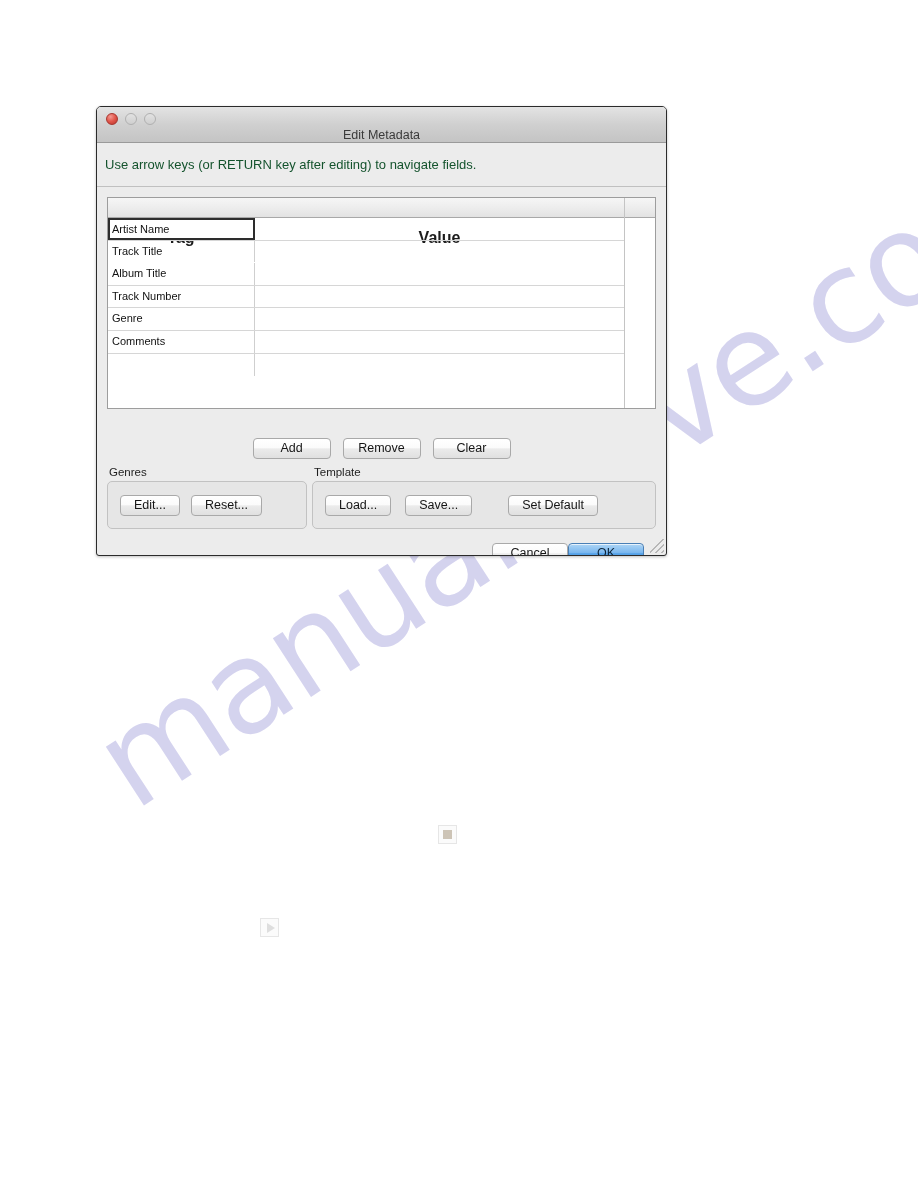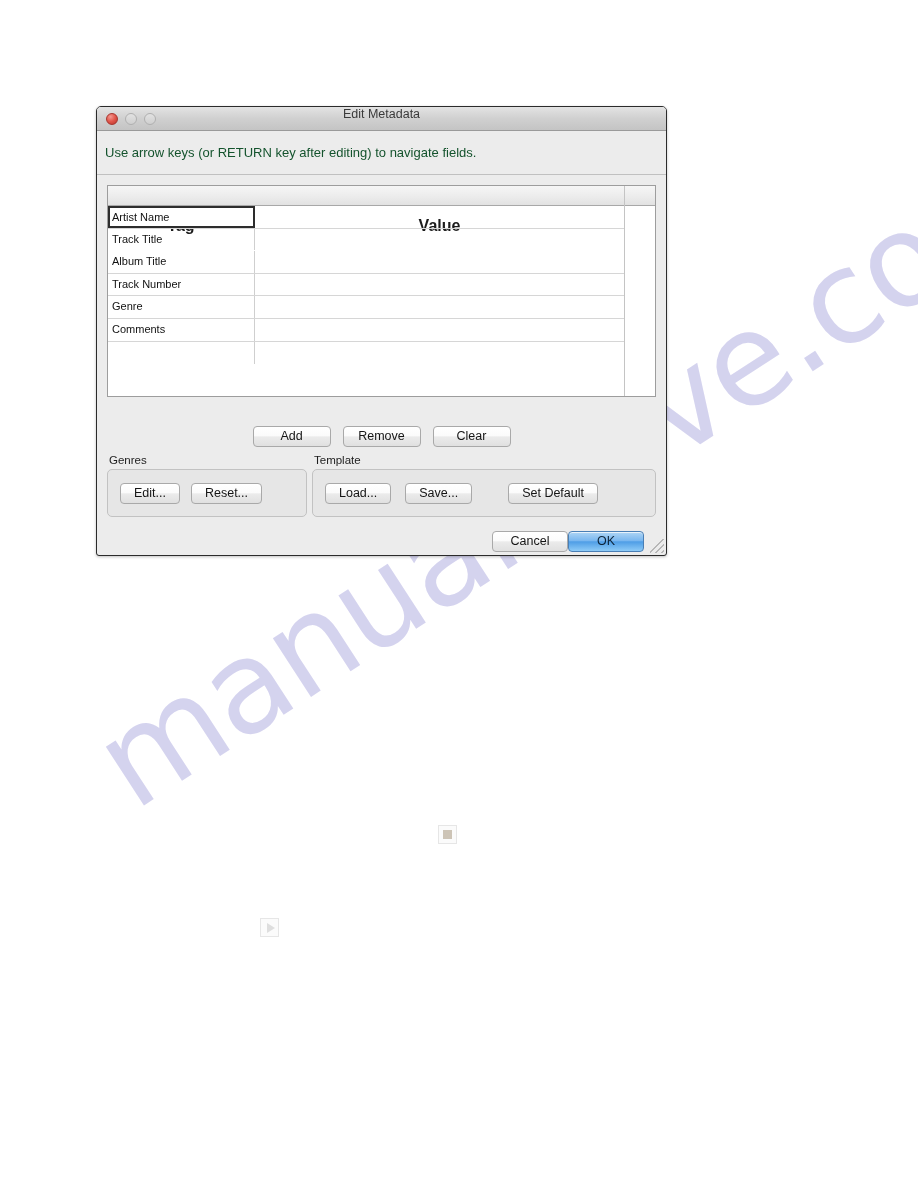--- a/index.html
+++ b/index.html
@@ -90,27 +90,27 @@
     border-radius: 5px 5px 3px 3px;
     background: #ececec;
     box-shadow: 0 1px 3px rgba(0,0,0,0.25);
     z-index: 10;
     overflow: hidden;
     font-size: 13px;
   }
 
   
   #title-bar {
-    height: 24px;
+    height: 36px;
     box-sizing: border-box;
     background: linear-gradient(to bottom, #e3e3e3 0%, #d0d0d0 50%, #c4c4c4 100%);
     border-bottom: 1px solid #9a9a9a;
     position: relative;
     display: flex;
-    align-items: flex-start;
+    align-items: flex-end;
   }
   .traffic-lights {
     position: absolute;
     left: 9px;
     top: 0;
     height: 23px;
     display: flex;
     align-items: center;
     gap: 7px;
   }

